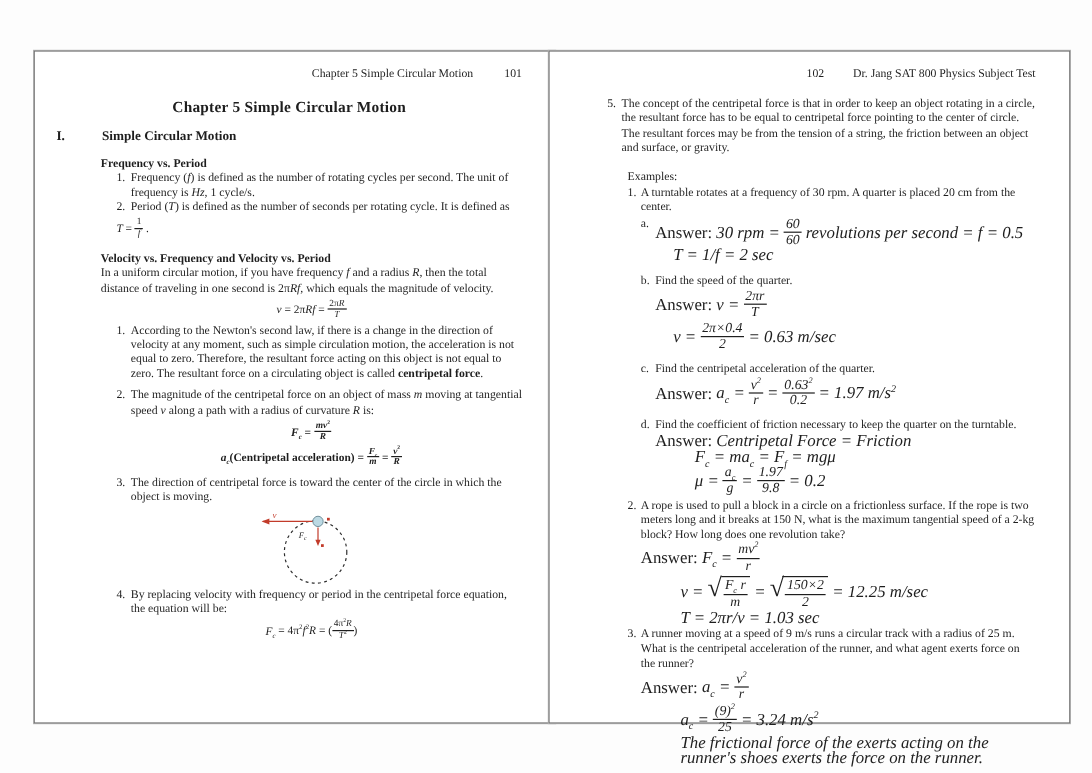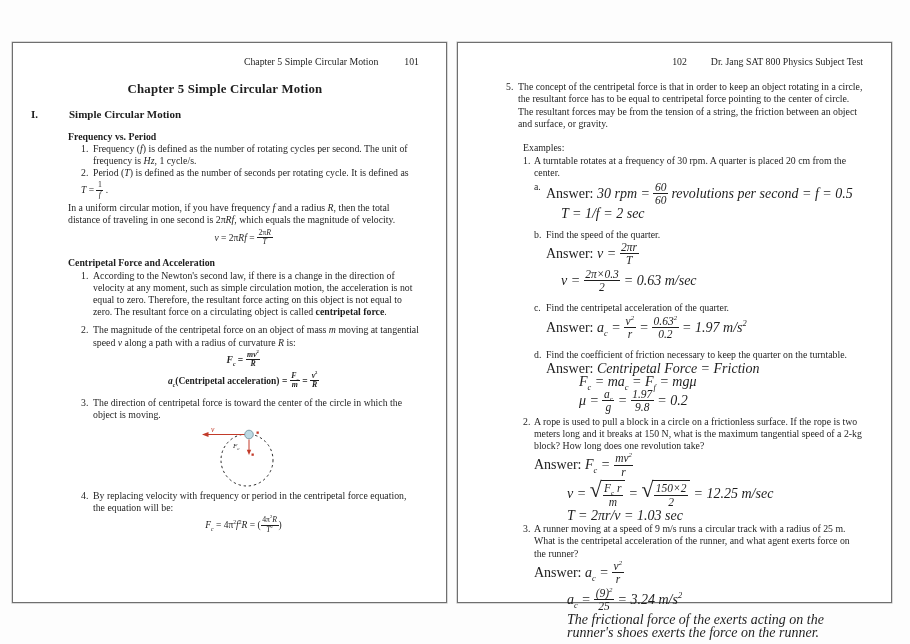--- a/index.html
+++ b/index.html
@@ -1,19 +1,19 @@
 <!DOCTYPE html>
 <html><head>
 <meta charset="utf-8">
 <style>
   html,body{margin:0;padding:0;width:910px;height:644px;background:#fdfdfd;
     font-family:"Liberation Serif",serif;color:#1e1e1e;position:relative;overflow:hidden;}
   .page{position:absolute;top:42px;width:435px;height:561px;background:#fff;
     border:1.5px solid #6f6f6f;box-sizing:border-box;box-shadow:0 0 0 .5px #b5b5b5;}
-  .pageL{left:12px;}
+  .pageL{left:28px;}
   .pageR{left:457px;}
   .content{padding:13px 27px 0 18px;font-size:9.8px;line-height:12.2px;}
   .pageR .content{padding:13px 28px 0 48px;}
   .hdr{display:flex;justify-content:flex-end;gap:26px;}
   .pageR .hdr{justify-content:flex-end;gap:24px;}
   .title{text-align:center;font-weight:bold;font-size:12.8px;margin-top:15px;letter-spacing:.2px;}
   .secline{margin-top:13px;font-weight:bold;font-size:11px;display:flex;}
   .secnum{width:38px;flex-shrink:0;}
   .bodyL{margin-left:37px;}
   .h{font-weight:bold;margin-top:10px;}
@@ -70,24 +70,24 @@
       <div class="li">
         <span class="num">1.</span>
         <span>Frequency (<i>f</i>) is defined as the number of rotating cycles per second. The unit of frequency is <i>Hz</i>, 1 cycle/s.</span>
       </div>
       <div class="li">
         <span class="num">2.</span>
         <span>Period (<i>T</i>) is defined as the number of seconds per rotating cycle. It is defined as</span>
       </div>
       <div class="fx fx1"><i>T</i> = <span class="f"><span class="fn">1</span><span class="fd"><i>f</i></span></span> .</div>
 
+      <div class="h">Velocity vs. Frequency and Velocity vs. Period</div>
       <div>In a uniform circular motion, if you have frequency <i>f</i> and a radius <i>R</i>, then the total distance of traveling in one second is 2π<i>Rf</i>, which equals the magnitude of velocity.</div>
       <div class="fx fxc"><i>v</i> = 2π<i>Rf</i> = <span class="f"><span class="fn">2π<i>R</i></span><span class="fd"><i>T</i></span></span></div>
 
-      <div class="h">Centripetal Force and Acceleration</div>
       <div class="li">
         <span class="num">1.</span>
         <span>According to the Newton's second law, if there is a change in the direction of velocity at any moment, such as simple circulation motion, the acceleration is not equal to zero. Therefore, the resultant force acting on this object is not equal to zero. The resultant force on a circulating object is called <b>centripetal force</b>.</span>
       </div>
       <div class="li mt6">
         <span class="num">2.</span>
         <span>The magnitude of the centripetal force on an object of mass <i>m</i> moving at tangential speed <i>v</i> along a path with a radius of curvature <i>R</i> is:</span>
       </div>
       <div class="fx fxc"><b><i>F<sub>c</sub></i> = <span class="f"><span class="fn"><i>mv</i><sup>2</sup></span><span class="fd"><i>R</i></span></span></b></div>
       <div class="fx fxc"><b><i>a<sub>c</sub></i>(Centripetal acceleration) = <span class="f"><span class="fn"><i>F<sub>c</sub></i></span><span class="fd"><i>m</i></span></span> = <span class="f"><span class="fn"><i>v</i><sup>2</sup></span><span class="fd"><i>R</i></span></span></b></div>
@@ -144,21 +144,21 @@
               <div class="ansline"><span>Answer:</span> <span class="ital">30 rpm = <span class="f"><span class="fn">60</span><span class="fd">60</span></span> revolutions per second = f = 0.5</span></div>
               <div class="ansline cont1 ital">T = 1/f = 2 sec</div>
             </div>
           </div>
 
           <div class="sub">
             <span class="letter">b.</span>
             <div class="subbody">
               <div>Find the speed of the quarter.</div>
               <div class="ansline"><span>Answer:</span> <span class="ital">v = <span class="f"><span class="fn">2πr</span><span class="fd">T</span></span></span></div>
-              <div class="ansline cont1 ital">v = <span class="f"><span class="fn">2π×0.3</span><span class="fd">2</span></span> = 0.63 m/sec</div>
+              <div class="ansline cont1 ital">v = <span class="f"><span class="fn">2π×0.4</span><span class="fd">2</span></span> = 0.63 m/sec</div>
             </div>
           </div>
 
           <div class="sub">
             <span class="letter">c.</span>
             <div class="subbody">
               <div>Find the centripetal acceleration of the quarter.</div>
               <div class="ansline"><span>Answer:</span> <span class="ital">a<sub>c</sub> = <span class="f"><span class="fn">v<sup>2</sup></span><span class="fd">r</span></span> = <span class="f"><span class="fn">0.63<sup>2</sup></span><span class="fd">0.2</span></span> = 1.97 m/s<sup>2</sup></span></div>
             </div>
           </div>

